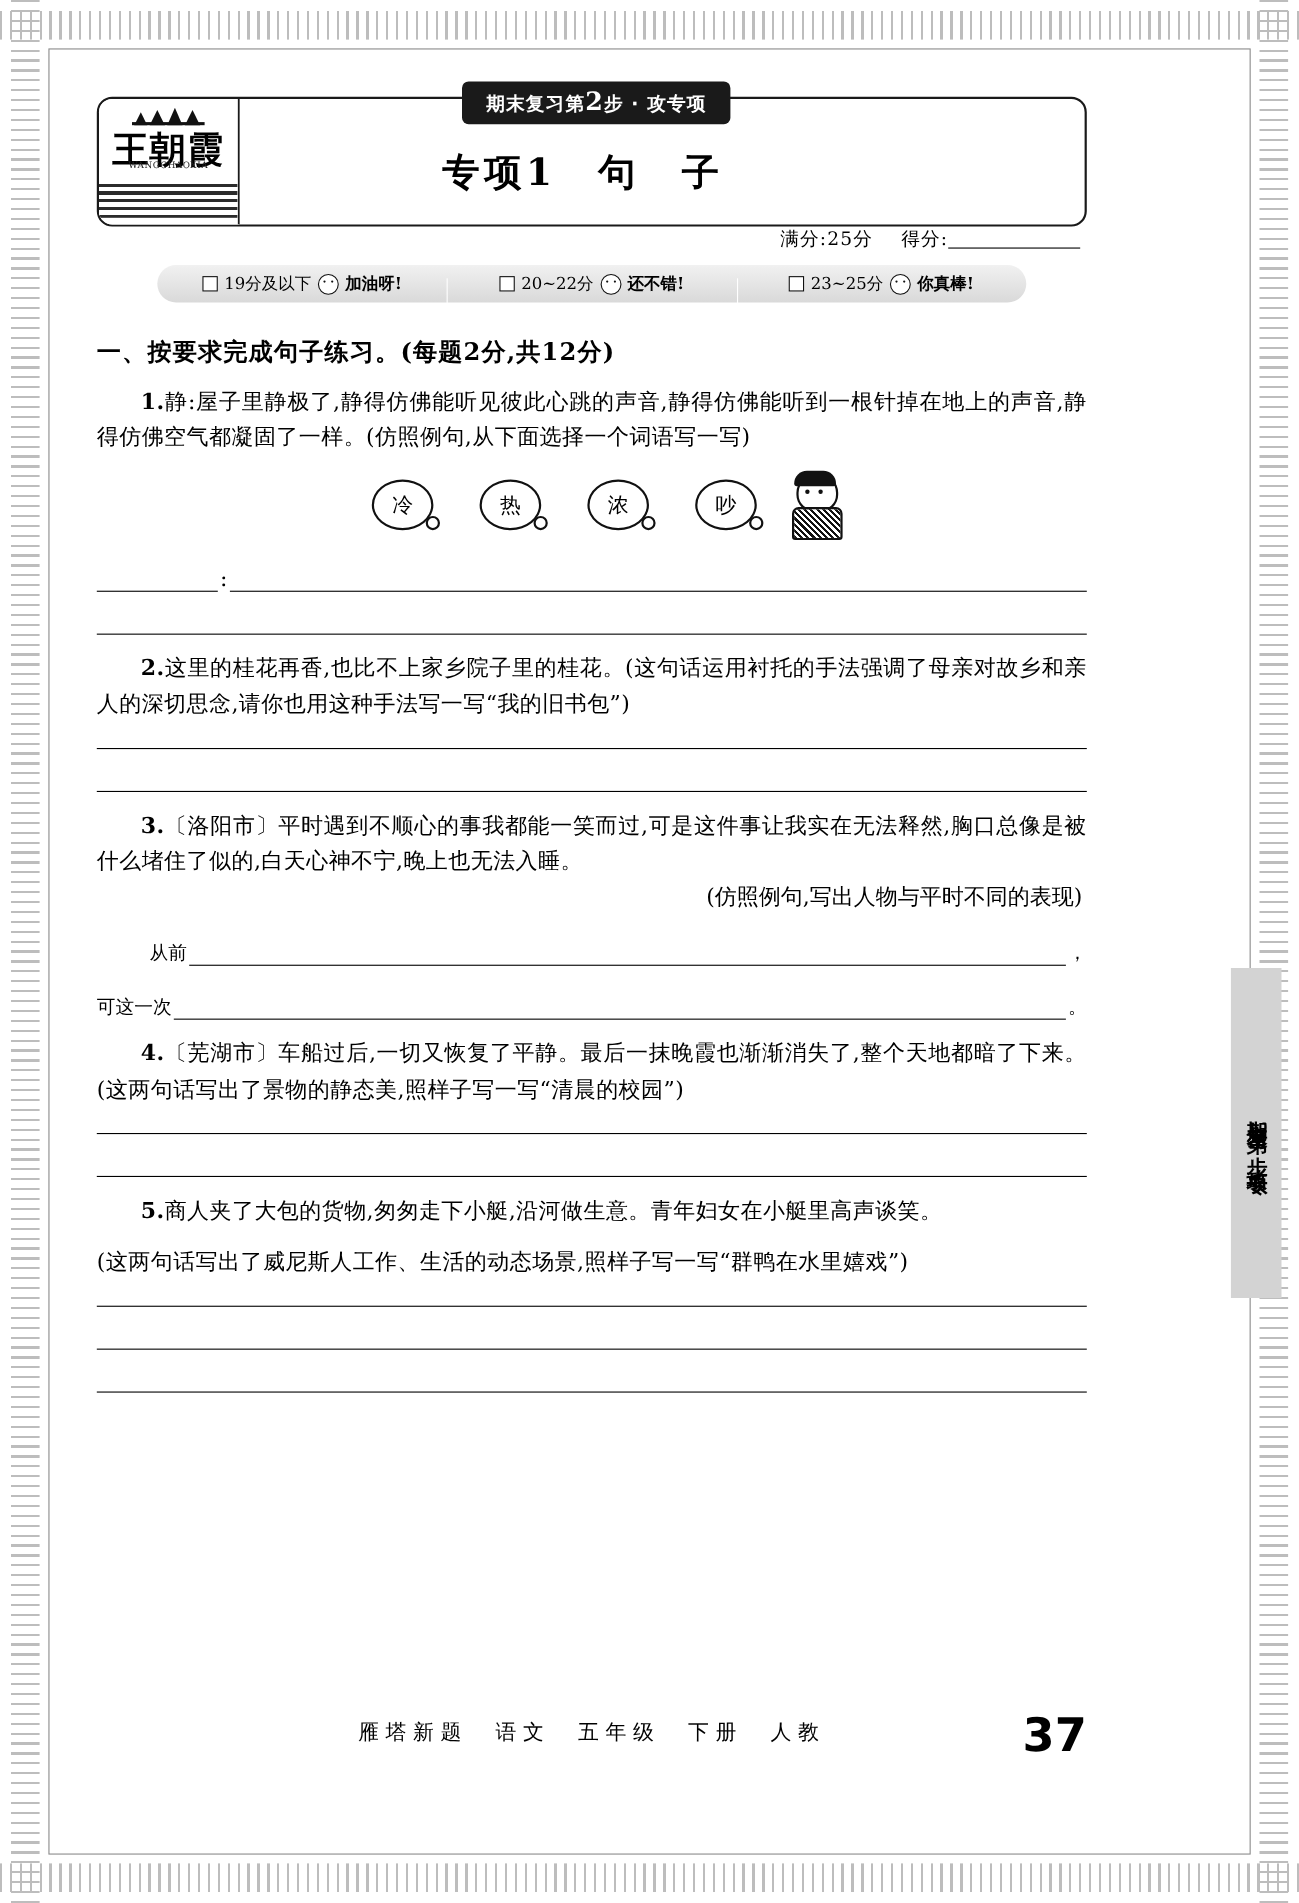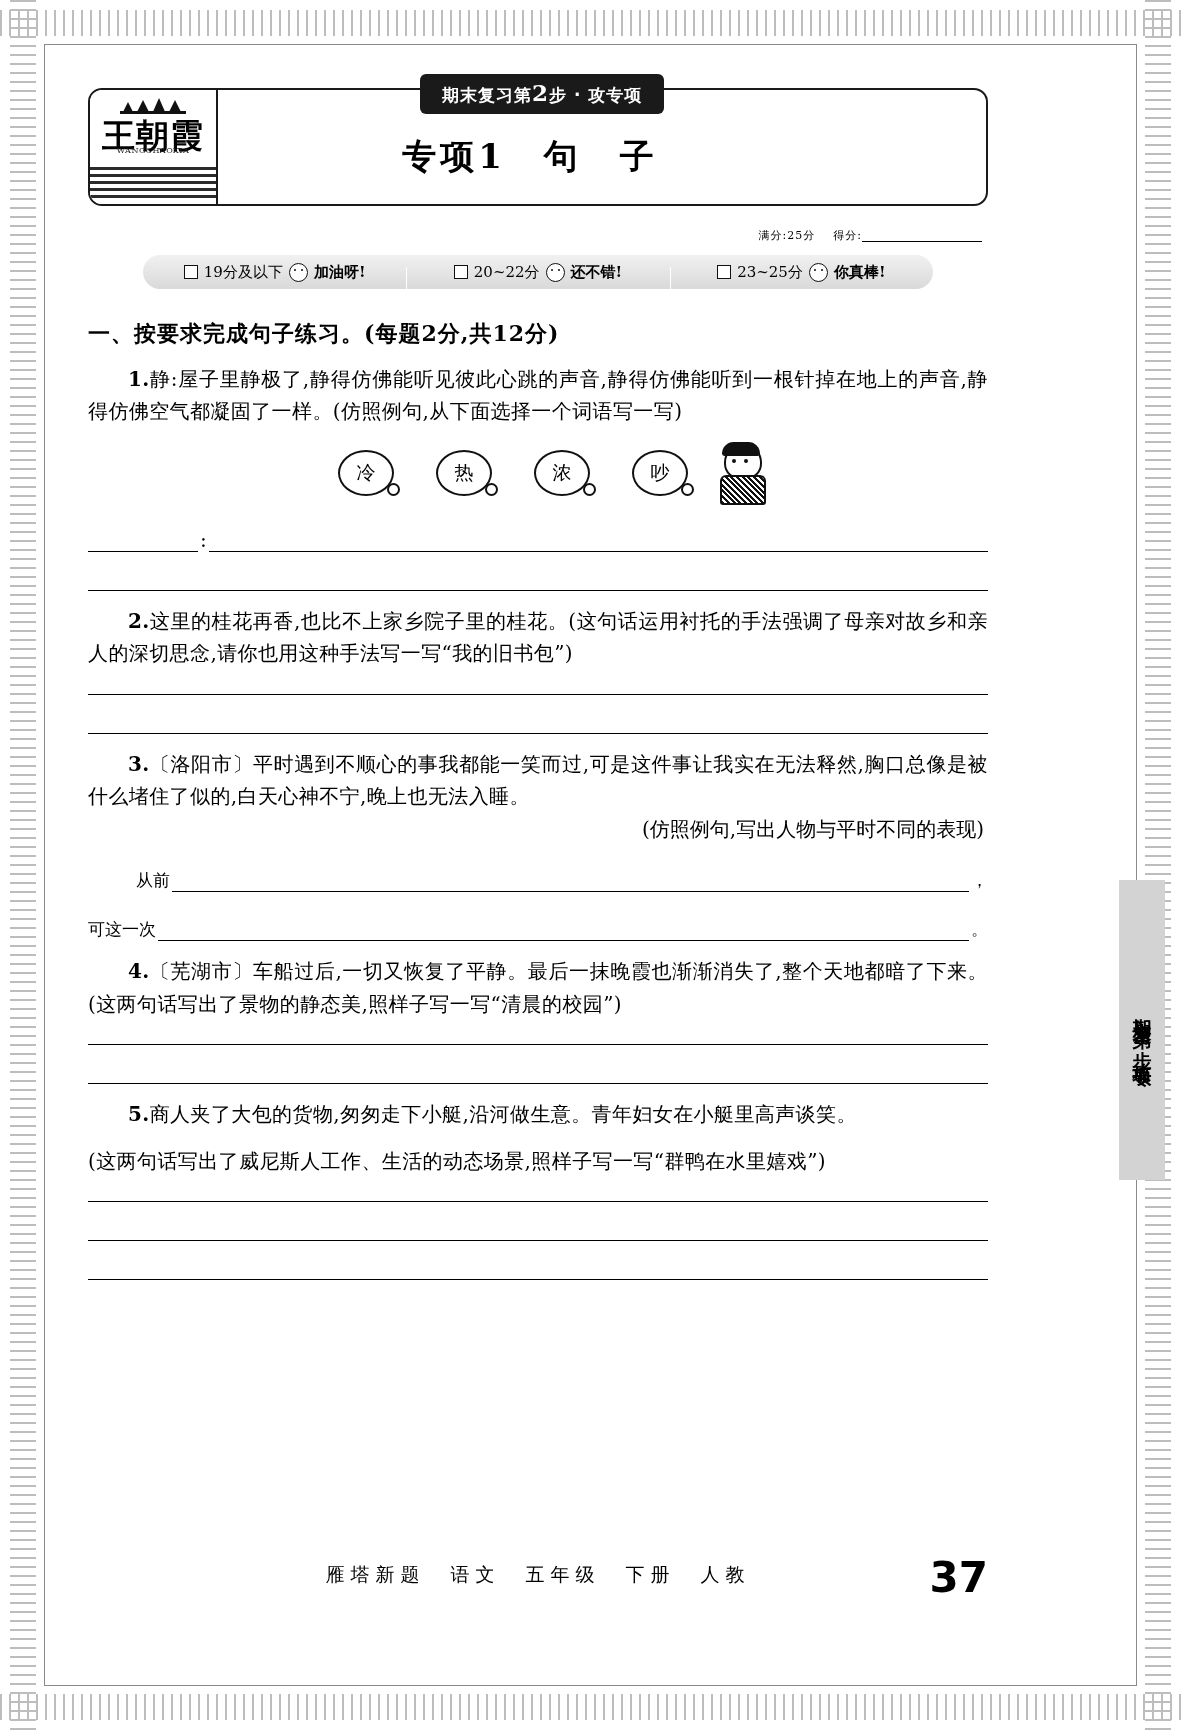--- a/index.html
+++ b/index.html
@@ -132,23 +132,22 @@
     left: 126px; top: 44px;
     width: 628px;
     text-align: center;
     font-size: 34px;
     font-weight: bold;
     letter-spacing: 4px;
   }
 
   
   .score-line {
-    margin-top: 18px;
     text-align: right;
-    font-size: 11px;
+    font-size: 17px;
     padding-right: 6px;
     letter-spacing: 1px;
   }
   .score-blank {
     display: inline-block;
     width: 120px;
     border-bottom: 1px solid #000;
     height: 17px;
     vertical-align: -3px;
   }

